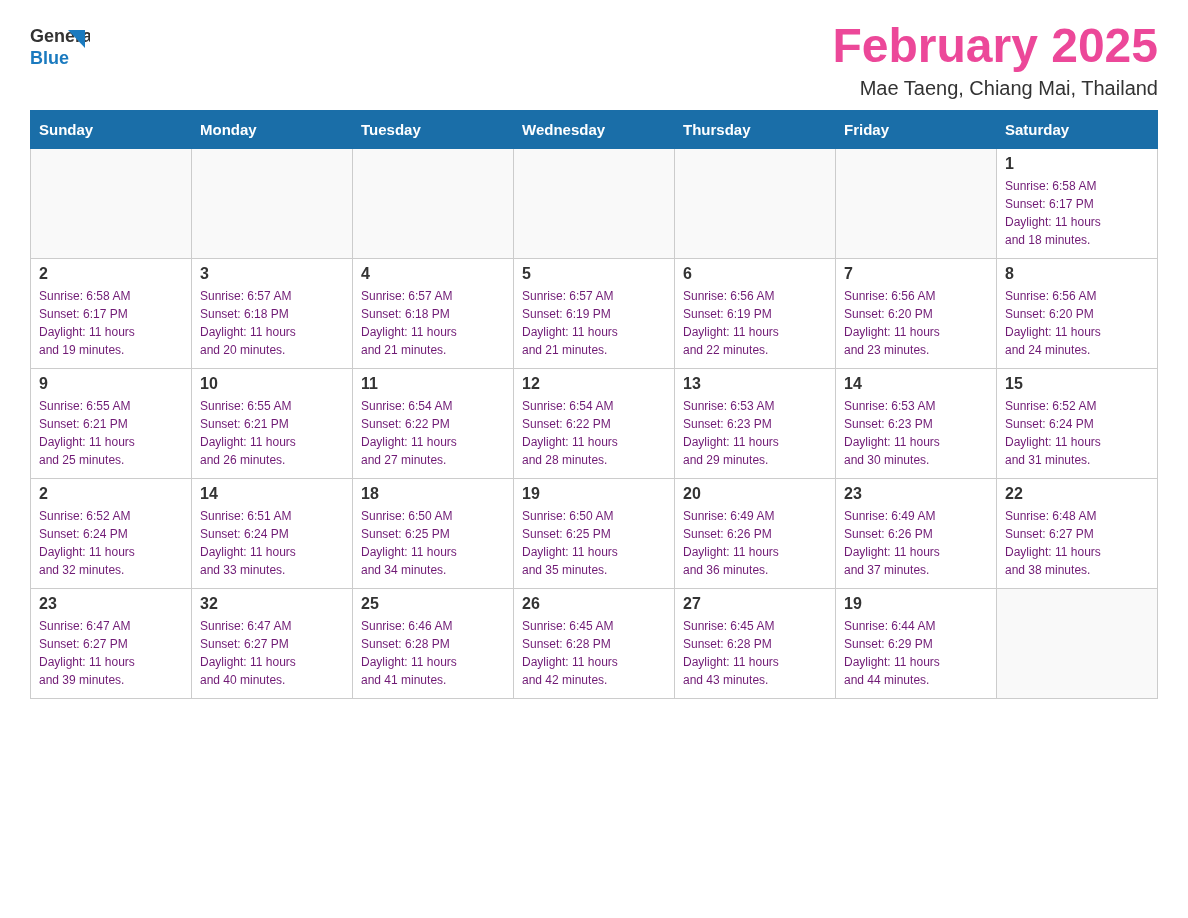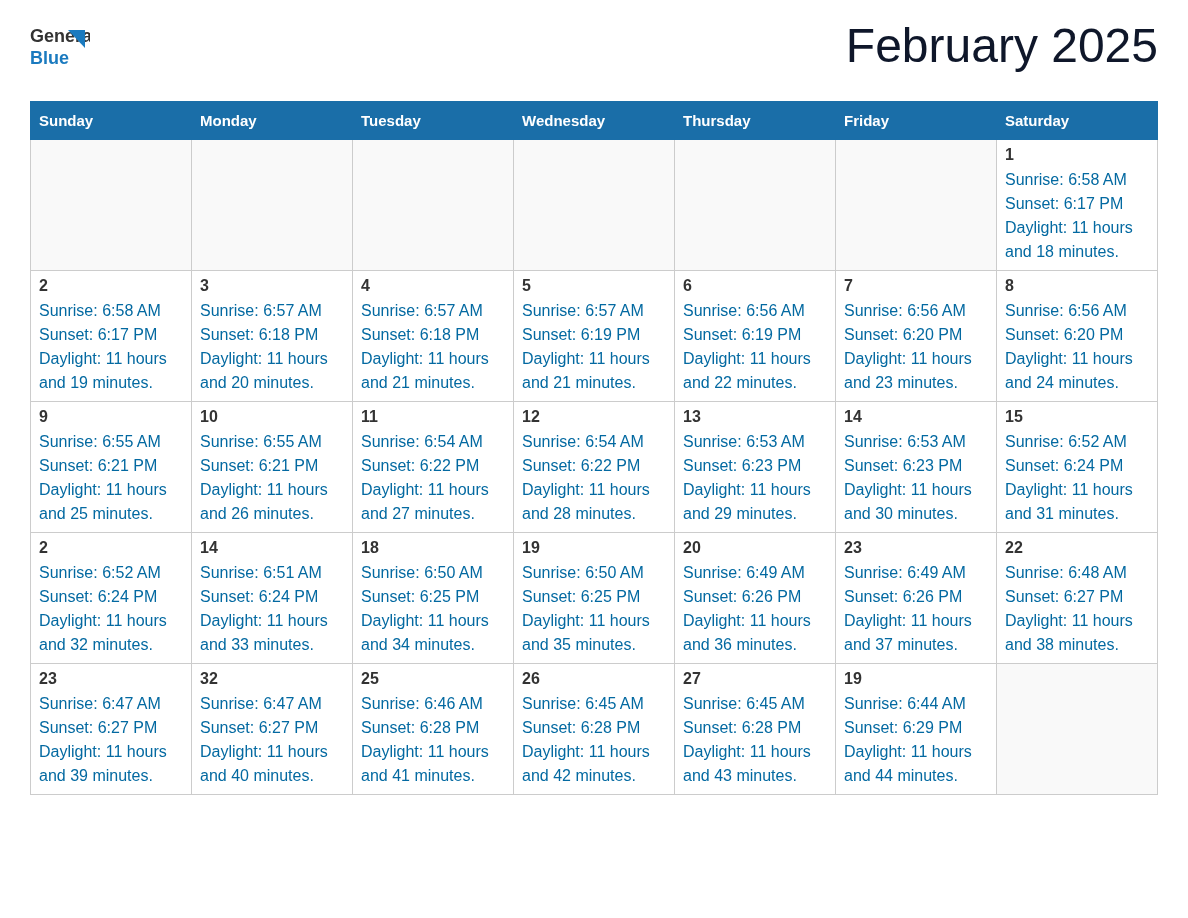--- a/index.html
+++ b/index.html
@@ -19,33 +19,33 @@
     .logo {
       display: flex;
       align-items: center;
       gap: 4px;
     }
     .title-section {
       text-align: right;
     }
     .calendar-title {
       font-size: 48px;
-      font-weight: normal;
-      color: #0f172a;
+      font-weight: bold;
+      color: #ec4899;
       line-height: 1.1;
     }
     .calendar-subtitle {
       font-size: 20px;
       color: #333;
       margin-top: 4px;
     }
     .calendar {
       width: 100%;
       border-collapse: collapse;
-      margin-top: 26px;
+      margin-top: 10px;
     }
     .calendar thead tr th {
       background-color: #1a6ea8;
       color: #fff;
       padding: 10px 8px;
       font-size: 15px;
       font-weight: bold;
       text-align: left;
       border: 1px solid #1a6ea8;
     }
@@ -60,22 +60,22 @@
       height: 110px;
     }
     .calendar tbody tr td .day-num {
       font-size: 16px;
       font-weight: bold;
       color: #333;
       display: block;
       margin-bottom: 4px;
     }
     .calendar tbody tr td .day-info {
-      font-size: 16px;
-      color: #0369a1;
+      font-size: 12px;
+      color: #701a75;
       line-height: 1.5;
     }
     .empty-cell {
       background-color: #f9f9f9;
     }
     .logo-svg {
       display: flex;
       align-items: center;
     }
   </style>
@@ -90,20 +90,21 @@
         <text x="0" y="22" font-size="18" font-weight="bold" fill="#333" font-family="Arial">General</text>
 
         <polygon points="38,10 55,10 55,28" fill="#1a7abf"></polygon>
 
         <text x="0" y="44" font-size="18" font-weight="bold" fill="#1a7abf" font-family="Arial">Blue</text>
       </svg>
     </div>
   </div>
   <div class="title-section">
     <div class="calendar-title">February 2025</div>
+    <div class="calendar-subtitle">Mae Taeng, Chiang Mai, Thailand</div>
   </div>
 </div>
 
 <table class="calendar">
   <thead>
     <tr>
       <th>Sunday</th>
       <th>Monday</th>
       <th>Tuesday</th>
       <th>Wednesday</th>

